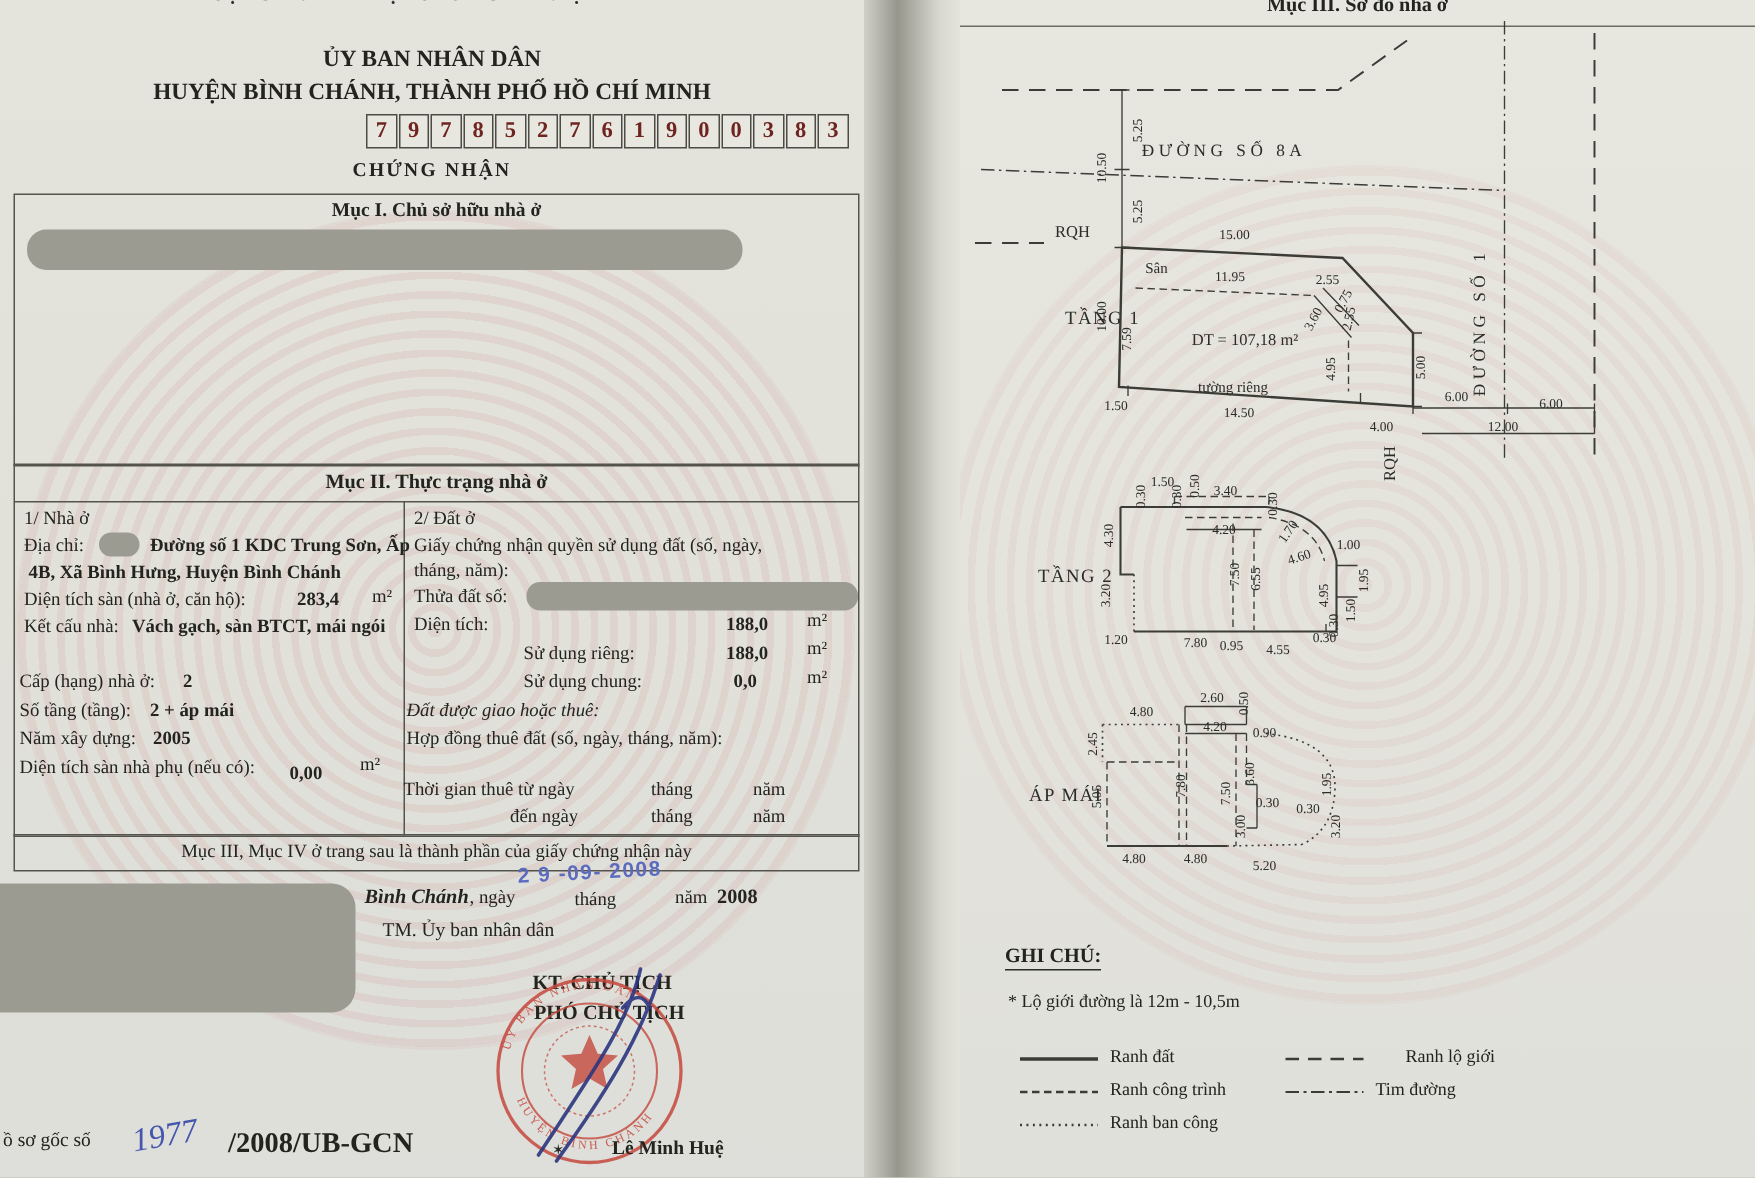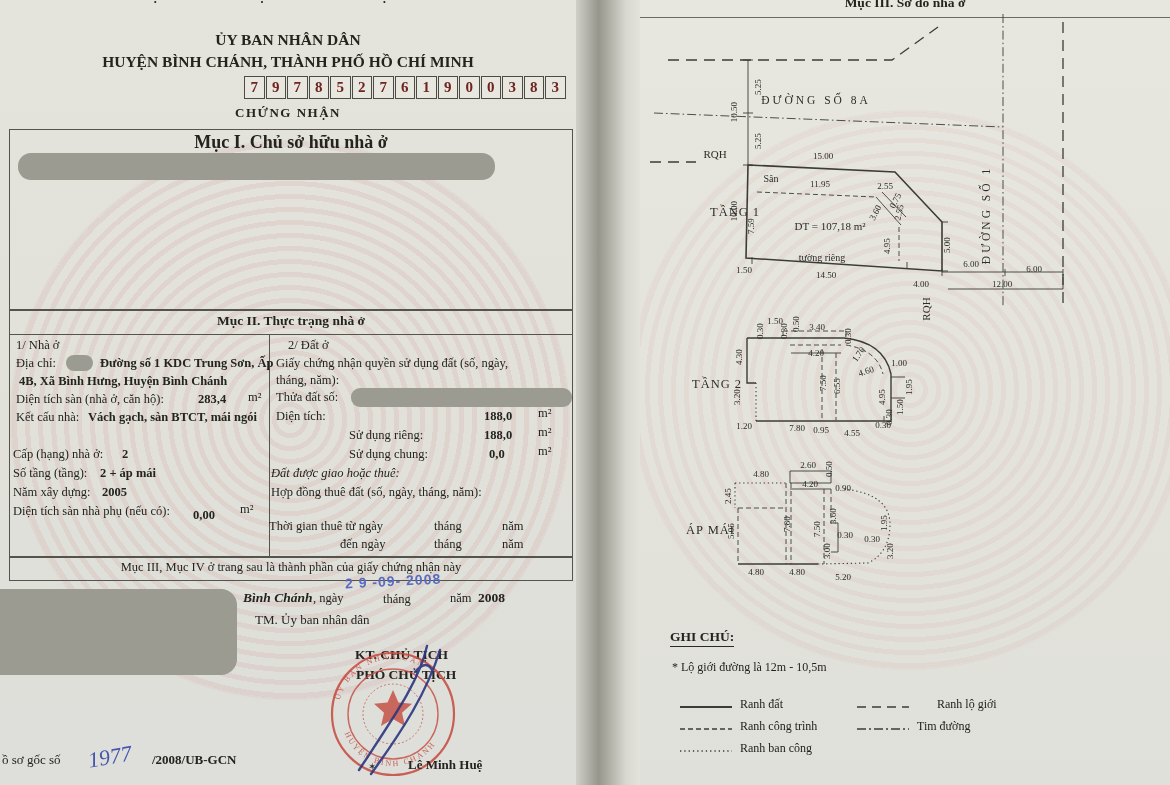--- a/index.html
+++ b/index.html
@@ -44,21 +44,21 @@
 <div id="page-left" class="page">
   <div class="watermark" style="left:10px;top:140px;width:560px;height:560px;"></div>
 
   <div class="lbl b c" style="top:-11px;font-size:13.5px;letter-spacing:.5px;">CỘNG HÒA XÃ HỘI CHỦ NGHĨA VIỆT NAM</div>
   <div class="lbl b c" style="top:31px;font-size:15.5px;">ỦY BAN NHÂN DÂN</div>
   <div class="lbl b c" style="top:53px;font-size:15.5px;">HUYỆN BÌNH CHÁNH, THÀNH PHỐ HỒ CHÍ MINH</div>
   <div class="lbl" style="top:76px;left:243px;"><span class="digit">7</span><span class="digit">9</span><span class="digit">7</span><span class="digit">8</span><span class="digit">5</span><span class="digit">2</span><span class="digit">7</span><span class="digit">6</span><span class="digit">1</span><span class="digit">9</span><span class="digit">0</span><span class="digit">0</span><span class="digit">3</span><span class="digit">8</span><span class="digit">3</span></div>
   <div class="lbl b c" style="top:106px;font-size:13px;letter-spacing:1.5px;">CHỨNG NHẬN</div>
 
   <div class="bx" style="left:9px;top:129px;width:562px;height:180px;">
-    <div class="lbl b c" style="top:3px;font-size:18px;">Mục I. Chủ sở hữu nhà ở</div>
+    <div class="lbl b c" style="top:3px;font-size:13px;">Mục I. Chủ sở hữu nhà ở</div>
     <div class="redact" style="left:8px;top:23px;width:477px;height:27px;border-radius:13px;"></div>
   </div>
 
   <div class="bx" style="left:9px;top:309px;width:562px;height:247px;">
     <div class="lbl b c" style="top:4px;font-size:13.5px;">Mục II. Thực trạng nhà ở</div>
     <div class="abs" style="left:0;top:24px;width:100%;height:1px;background:#55544c;"></div>
     <div class="abs" style="left:259px;top:24px;width:1px;height:223px;background:#55544c;"></div>
 
     <div class="lbl" style="left:6px;top:29px;">1/ Nhà ở</div>
     <div class="lbl" style="left:6px;top:47px;">Địa chỉ:</div>
@@ -73,21 +73,21 @@
     <div class="lbl" style="left:3px;top:138px;">Cấp (hạng) nhà ở:</div>
     <div class="lbl b" style="left:112px;top:138px;">2</div>
     <div class="lbl" style="left:3px;top:157px;">Số tầng (tầng):</div>
     <div class="lbl b" style="left:90px;top:157px;">2 + áp mái</div>
     <div class="lbl" style="left:3px;top:176px;">Năm xây dựng:</div>
     <div class="lbl b" style="left:92px;top:176px;">2005</div>
     <div class="lbl" style="left:3px;top:195px;">Diện tích sàn nhà phụ (nếu có):</div>
     <div class="lbl b" style="left:183px;top:199px;">0,00</div>
     <div class="lbl" style="left:230px;top:193px;">m²</div>
 
-    <div class="lbl" style="left:266px;top:29px;margin-left:12px;">2/ Đất ở</div>
+    <div class="lbl" style="left:266px;top:29px;">2/ Đất ở</div>
     <div class="lbl" style="left:266px;top:47px;">Giấy chứng nhận quyền sử dụng đất (số, ngày,</div>
     <div class="lbl" style="left:266px;top:64px;">tháng, năm):</div>
     <div class="lbl" style="left:266px;top:81px;text-align:center;">Thửa đất số:</div>
     <div class="redact" style="left:341px;top:78px;width:221px;height:19px;border-radius:9px;"></div>
     <div class="lbl" style="left:266px;top:100px;">Diện tích:</div>
     <div class="lbl b" style="left:474px;top:100px;">188,0</div>
     <div class="lbl" style="left:528px;top:97px;">m²</div>
     <div class="lbl" style="left:339px;top:119px;">Sử dụng riêng:</div>
     <div class="lbl b" style="left:474px;top:119px;">188,0</div>
     <div class="lbl" style="left:528px;top:116px;">m²</div>
@@ -133,21 +133,21 @@
     <g stroke="#2c3780" stroke-width="2.4" fill="none" opacity=".9" stroke-linecap="round">
       <path d="M152,6 C144,42 118,78 84,130"></path>
       <path d="M165,10 C152,52 128,90 96,134"></path>
       <path d="M140,32 q12,-14 18,0"></path>
     </g>
   </svg>
   <div class="lbl b" style="left:408px;top:758px;font-size:13px;">Lê Minh Huệ</div>
 
   <div class="lbl" style="left:2px;top:753px;font-size:13px;">ồ sơ gốc số</div>
   <div class="lbl i" style="left:88px;top:745px;font-size:22px;color:#4456ad;transform:rotate(-10deg);">1977</div>
-  <div class="lbl b" style="left:152px;top:753px;font-size:13px;">/2008/UB-GCN</div>
+  <div class="lbl b" style="left:152px;top:753px;font-size:19px;">/2008/UB-GCN</div>
 </div>
 
 <div id="gutter"></div>
 
 <div id="page-right" class="page">
   <div class="watermark" style="left:-10px;top:110px;width:560px;height:560px;opacity:.7;"></div>
 
   <div class="lbl b c" style="top:-4px;font-size:13.5px;">Mục III. Sơ đồ nhà ở</div>
   <div class="abs" style="left:0;top:17px;width:530px;height:1.3px;background:#6c6b63;"></div>
 

